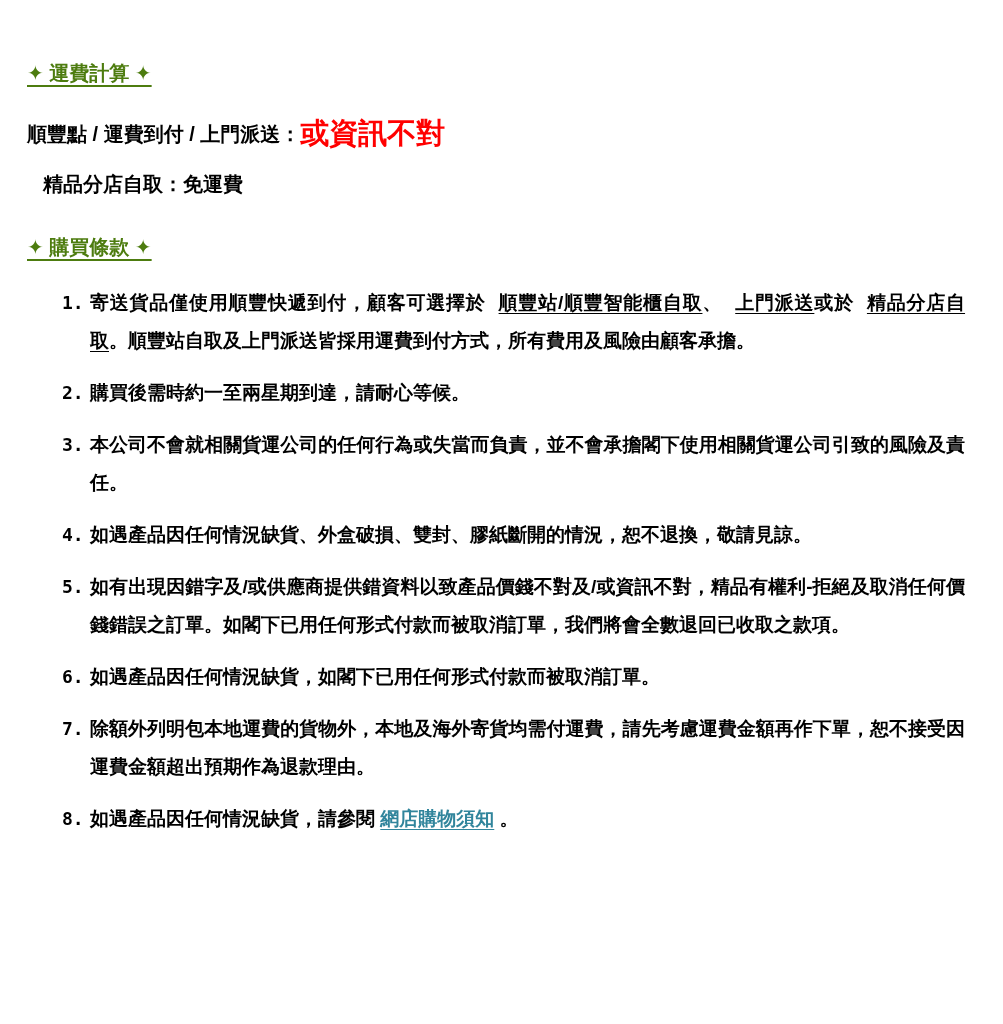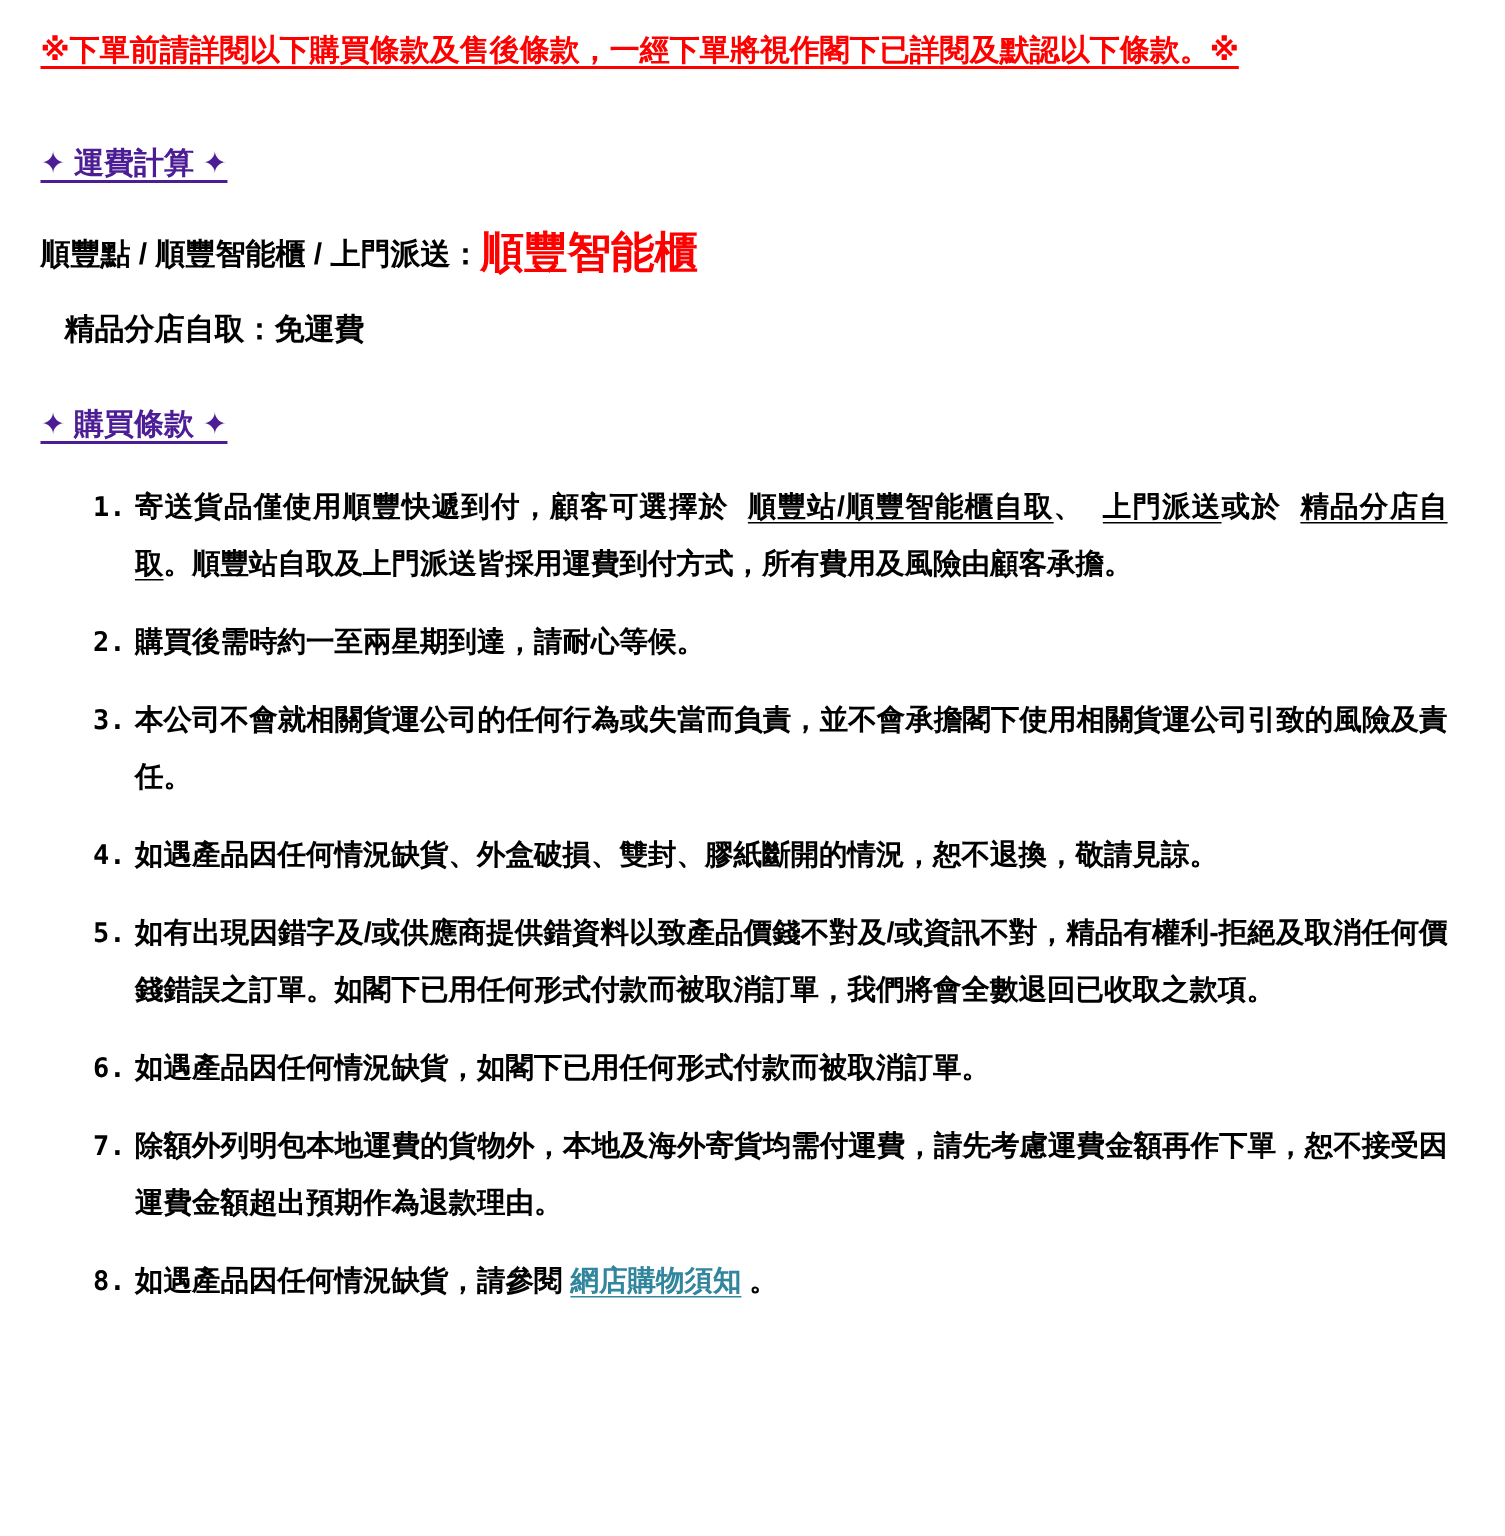--- a/index.html
+++ b/index.html
@@ -21,21 +21,21 @@
     font-size: 20px;
     line-height: 28px;
     color: #ff0000;
     text-decoration: underline;
     text-underline-offset: 4px;
   }
   .heading {
     margin: 48px 0 0 0;
     font-size: 20px;
     line-height: 26px;
-    color: #4c1d95;
+    color: #4d7c0f;
     text-decoration: underline;
     text-underline-offset: 5px;
     font-weight: bold;
   }
   .heading.second { margin-top: 35px; }
   .ship-methods {
     margin: 30px 0 0 0;
     font-size: 20px;
     line-height: 34px;
   }
@@ -83,25 +83,24 @@
     text-decoration: underline;
     text-underline-offset: 4px;
     cursor: pointer;
   }
 </style>
 </head>
 <body>
 
 <div class="page">
 
-  <p class="notice">※下單前請詳閱以下購買條款及售後條款，一經下單將視作閣下已詳閱及默認以下條款。※</p>
 
   <h2 class="heading">✦ 運費計算 ✦</h2>
 
-  <p class="ship-methods"><span>順豐點 / 順豐智能櫃 / 上門派送：</span><span class="freight-collect">順豐智能櫃</span></p>
+  <p class="ship-methods"><span>順豐點 / 運費到付 / 上門派送：</span><span class="freight-collect">或資訊不對</span></p>
 
   <p class="pickup">精品分店自取：免運費</p>
 
   <h2 class="heading second">✦ 購買條款 ✦</h2>
 
   <div class="terms">
 
     <div class="term">
       <span class="num">1.</span>
       <div class="body">

